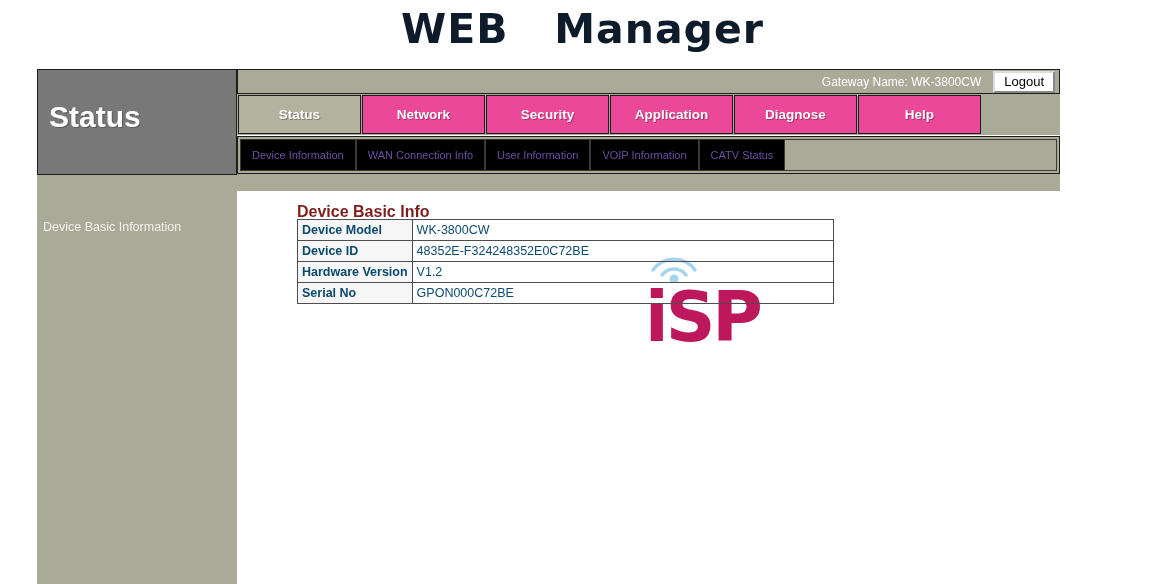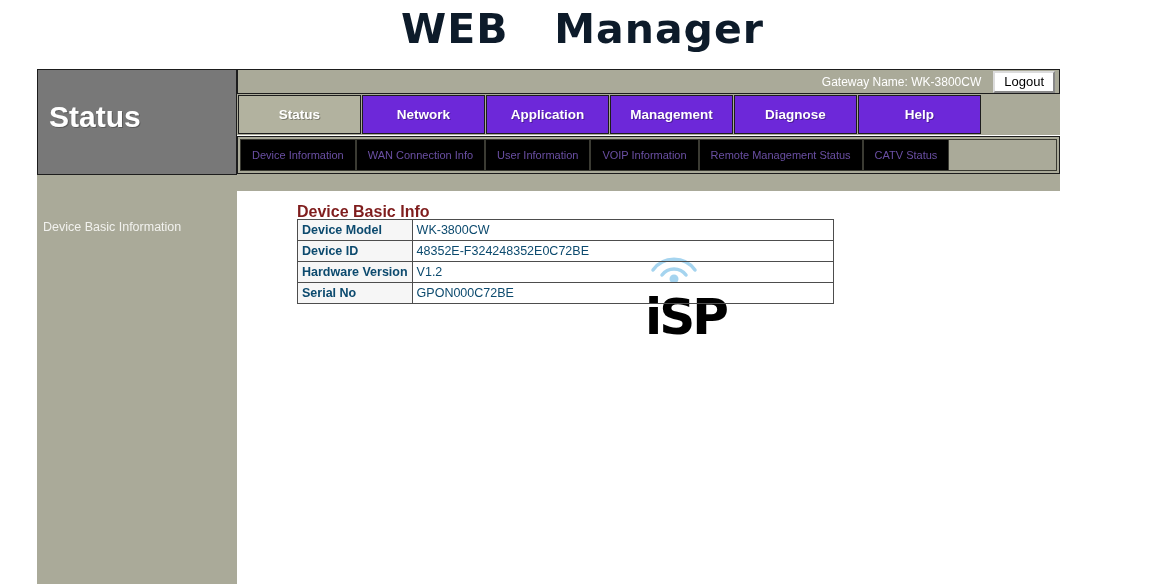--- a/index.html
+++ b/index.html
@@ -102,21 +102,21 @@
     width: 823px;
     height: 41px;
     background: #aaaa99;
     box-sizing: border-box;
     display: flex;
     align-items: stretch;
   }
   .tab {
     flex: 0 0 123px;
     margin: 1px 0 1px 1px;
-    background: #6d28d9;
+    background: #ec4899;
     border: 1px solid #1d1d1d;
     box-sizing: border-box;
     display: flex;
     align-items: center;
     justify-content: center;
     font-size: 13.5px;
     font-weight: bold;
     color: #ffffff;
     text-shadow: 1px 1px 0 rgba(0,0,0,0.30);
     cursor: pointer;
@@ -193,23 +193,23 @@
     font-size: 62px;
     font-weight: bold;
     color: #f3f3f3;
     letter-spacing: -2px;
     line-height: 62px;
   }
   #wm-isp {
     position: absolute;
     left: 158px; top: 42px;
     font-family: "DejaVu Sans", sans-serif;
-    font-size: 50px;
-    font-weight: bold;
-    color: #000000;
+    font-size: 69px;
+    font-weight: bold;
+    color: #be185d;
     letter-spacing: -3px;
     line-height: 78px;
   }
   #wm-wifi {
     position: absolute;
     left: 160px; top: 12px;
     width: 54px;
     height: 34px;
   }
 
@@ -263,32 +263,31 @@
   </div>
 
   <div id="gateway-bar">
     <span id="gateway-name">Gateway Name: WK-3800CW</span>
     <button id="logout-button">Logout</button>
   </div>
 
   <div id="tab-bar">
     <div class="tab active">Status</div>
     <div class="tab">Network</div>
+    <div class="tab">Security</div>
     <div class="tab">Application</div>
-    <div class="tab">Management</div>
     <div class="tab">Diagnose</div>
     <div class="tab">Help</div>
   </div>
 
   <div id="subnav-bar">
     <div class="subnav">Device Information</div>
     <div class="subnav">WAN Connection Info</div>
     <div class="subnav">User Information</div>
     <div class="subnav">VOIP Information</div>
-    <div class="subnav">Remote Management Status</div>
     <div class="subnav">CATV Status</div>
     <div id="subnav-filler"></div>
   </div>
 
   <div id="content-strip"></div>
 
   <div id="content">
 
     <div id="watermark">
       <svg id="wm-wifi" viewBox="0 0 54 34">

